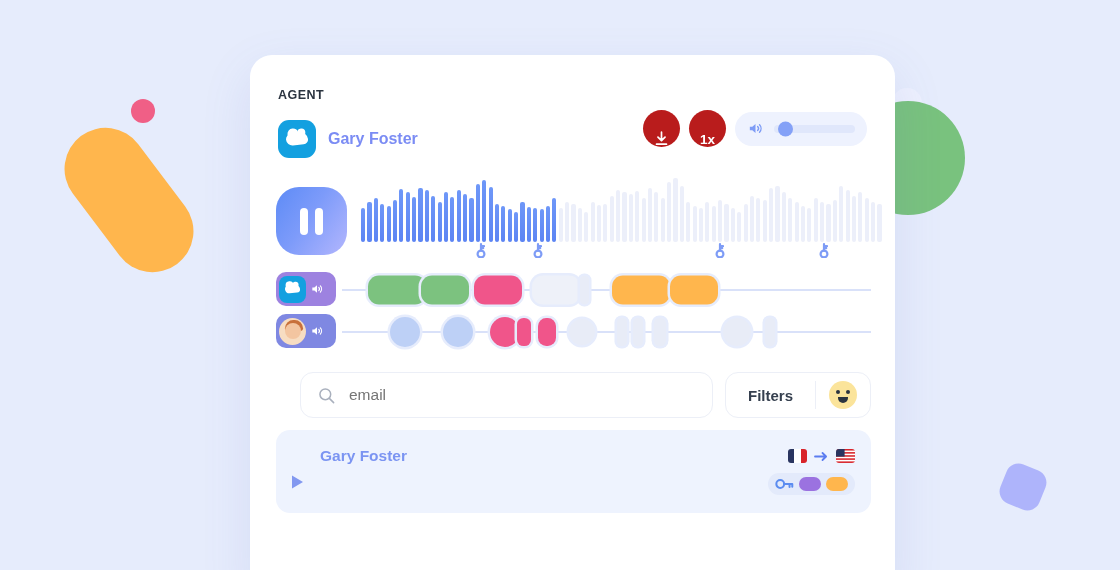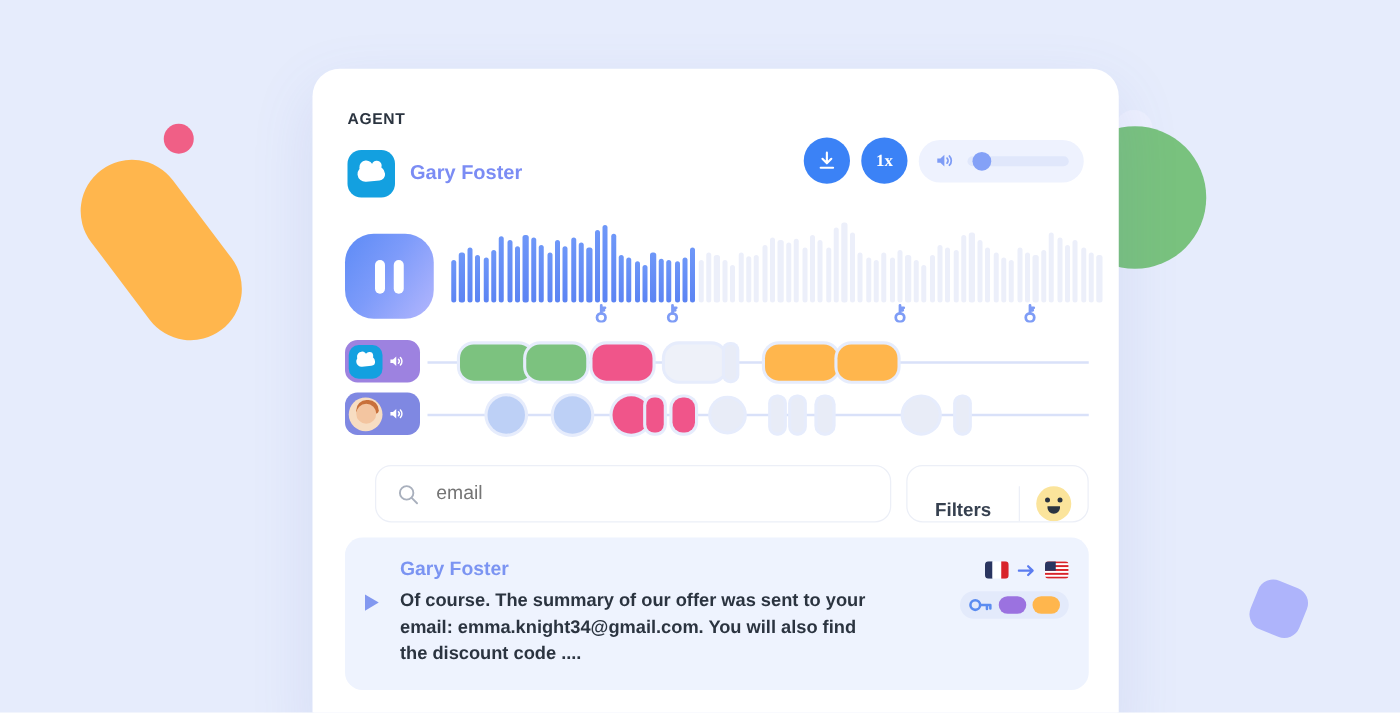--- a/index.html
+++ b/index.html
@@ -151,26 +151,25 @@
   .player-controls {
     margin-left: auto;
     display: flex;
     align-items: center;
     gap: 9px;
     padding-top: 22px;
   }
   .round-btn {
     width: 37px; height: 37px;
     border-radius: 50%;
-    background: #3b82f6;
+    background: #b91c1c;
     border: none;
-    display: flex; align-items: center; justify-content: center;
-    cursor: pointer;
-    flex: 0 0 auto;
-    font-family: Liberation Serif, serif;
+    display: flex; align-items: flex-end; justify-content: center;
+    cursor: pointer;
+    flex: 0 0 auto;
   }
   .round-btn .label {
     color: #fff; font-size: 13.5px; font-weight: bold;
   }
   .volume-wrap {
     display: flex; align-items: center; gap: 9px;
     background: #eef2fe;
     border-radius: 19px;
     height: 34px;
     padding: 0 12px 0 11px;
@@ -331,21 +330,21 @@
     display: flex; align-items: center; justify-content: center;
     gap: 10px;
     cursor: pointer;
   }
   .lang-code { font-size: 15px; font-weight: bold; color: #4a5a78; }
   .filters-group {
     height: 46px;
     border: 1.6px solid #eceff7;
     border-radius: 13px;
     background: #fff;
-    display: flex; align-items: flex-end;
+    display: flex; align-items: center;
     overflow: hidden;
   }
   .filters-btn {
     display: flex; align-items: center; justify-content: center;
     padding: 0 22px;
     font-size: 15px; font-weight: bold; color: #36404f;
     cursor: pointer;
     border: none; background: transparent;
     font-family: "Liberation Sans", sans-serif;
   }
@@ -673,21 +672,20 @@
 
   <div class="transcript">
     <div class="transcript-row">
       <div class="tr-play">
         <svg width="15" height="16" viewBox="0 0 15 16">
           <path d="M2 1.5L13 8 2 14.5z" fill="#8298f0"></path>
         </svg>
       </div>
       <div class="tr-body">
         <div class="tr-speaker">Gary Foster</div>
-        <div class="tr-text">Of course. The summary of our offer was sent to your email: emma.knight34@gmail.com. You will also find the discount code ....</div>
       </div>
       <div class="tr-meta">
         <div class="flag-pair">
           <span class="flag flag-fr">
             <div style="background:#2a3560"></div>
               <div style="background:#ffffff"></div>
               <div style="background:#d8232a"></div>
           </span>
           <svg width="15" height="11" viewBox="0 0 15 11">
             <path d="M1 5.5h11M8.5 2l3.6 3.5-3.6 3.5" stroke="#5b7cf0" stroke-width="1.8" fill="none" stroke-linecap="round" stroke-linejoin="round"></path>

